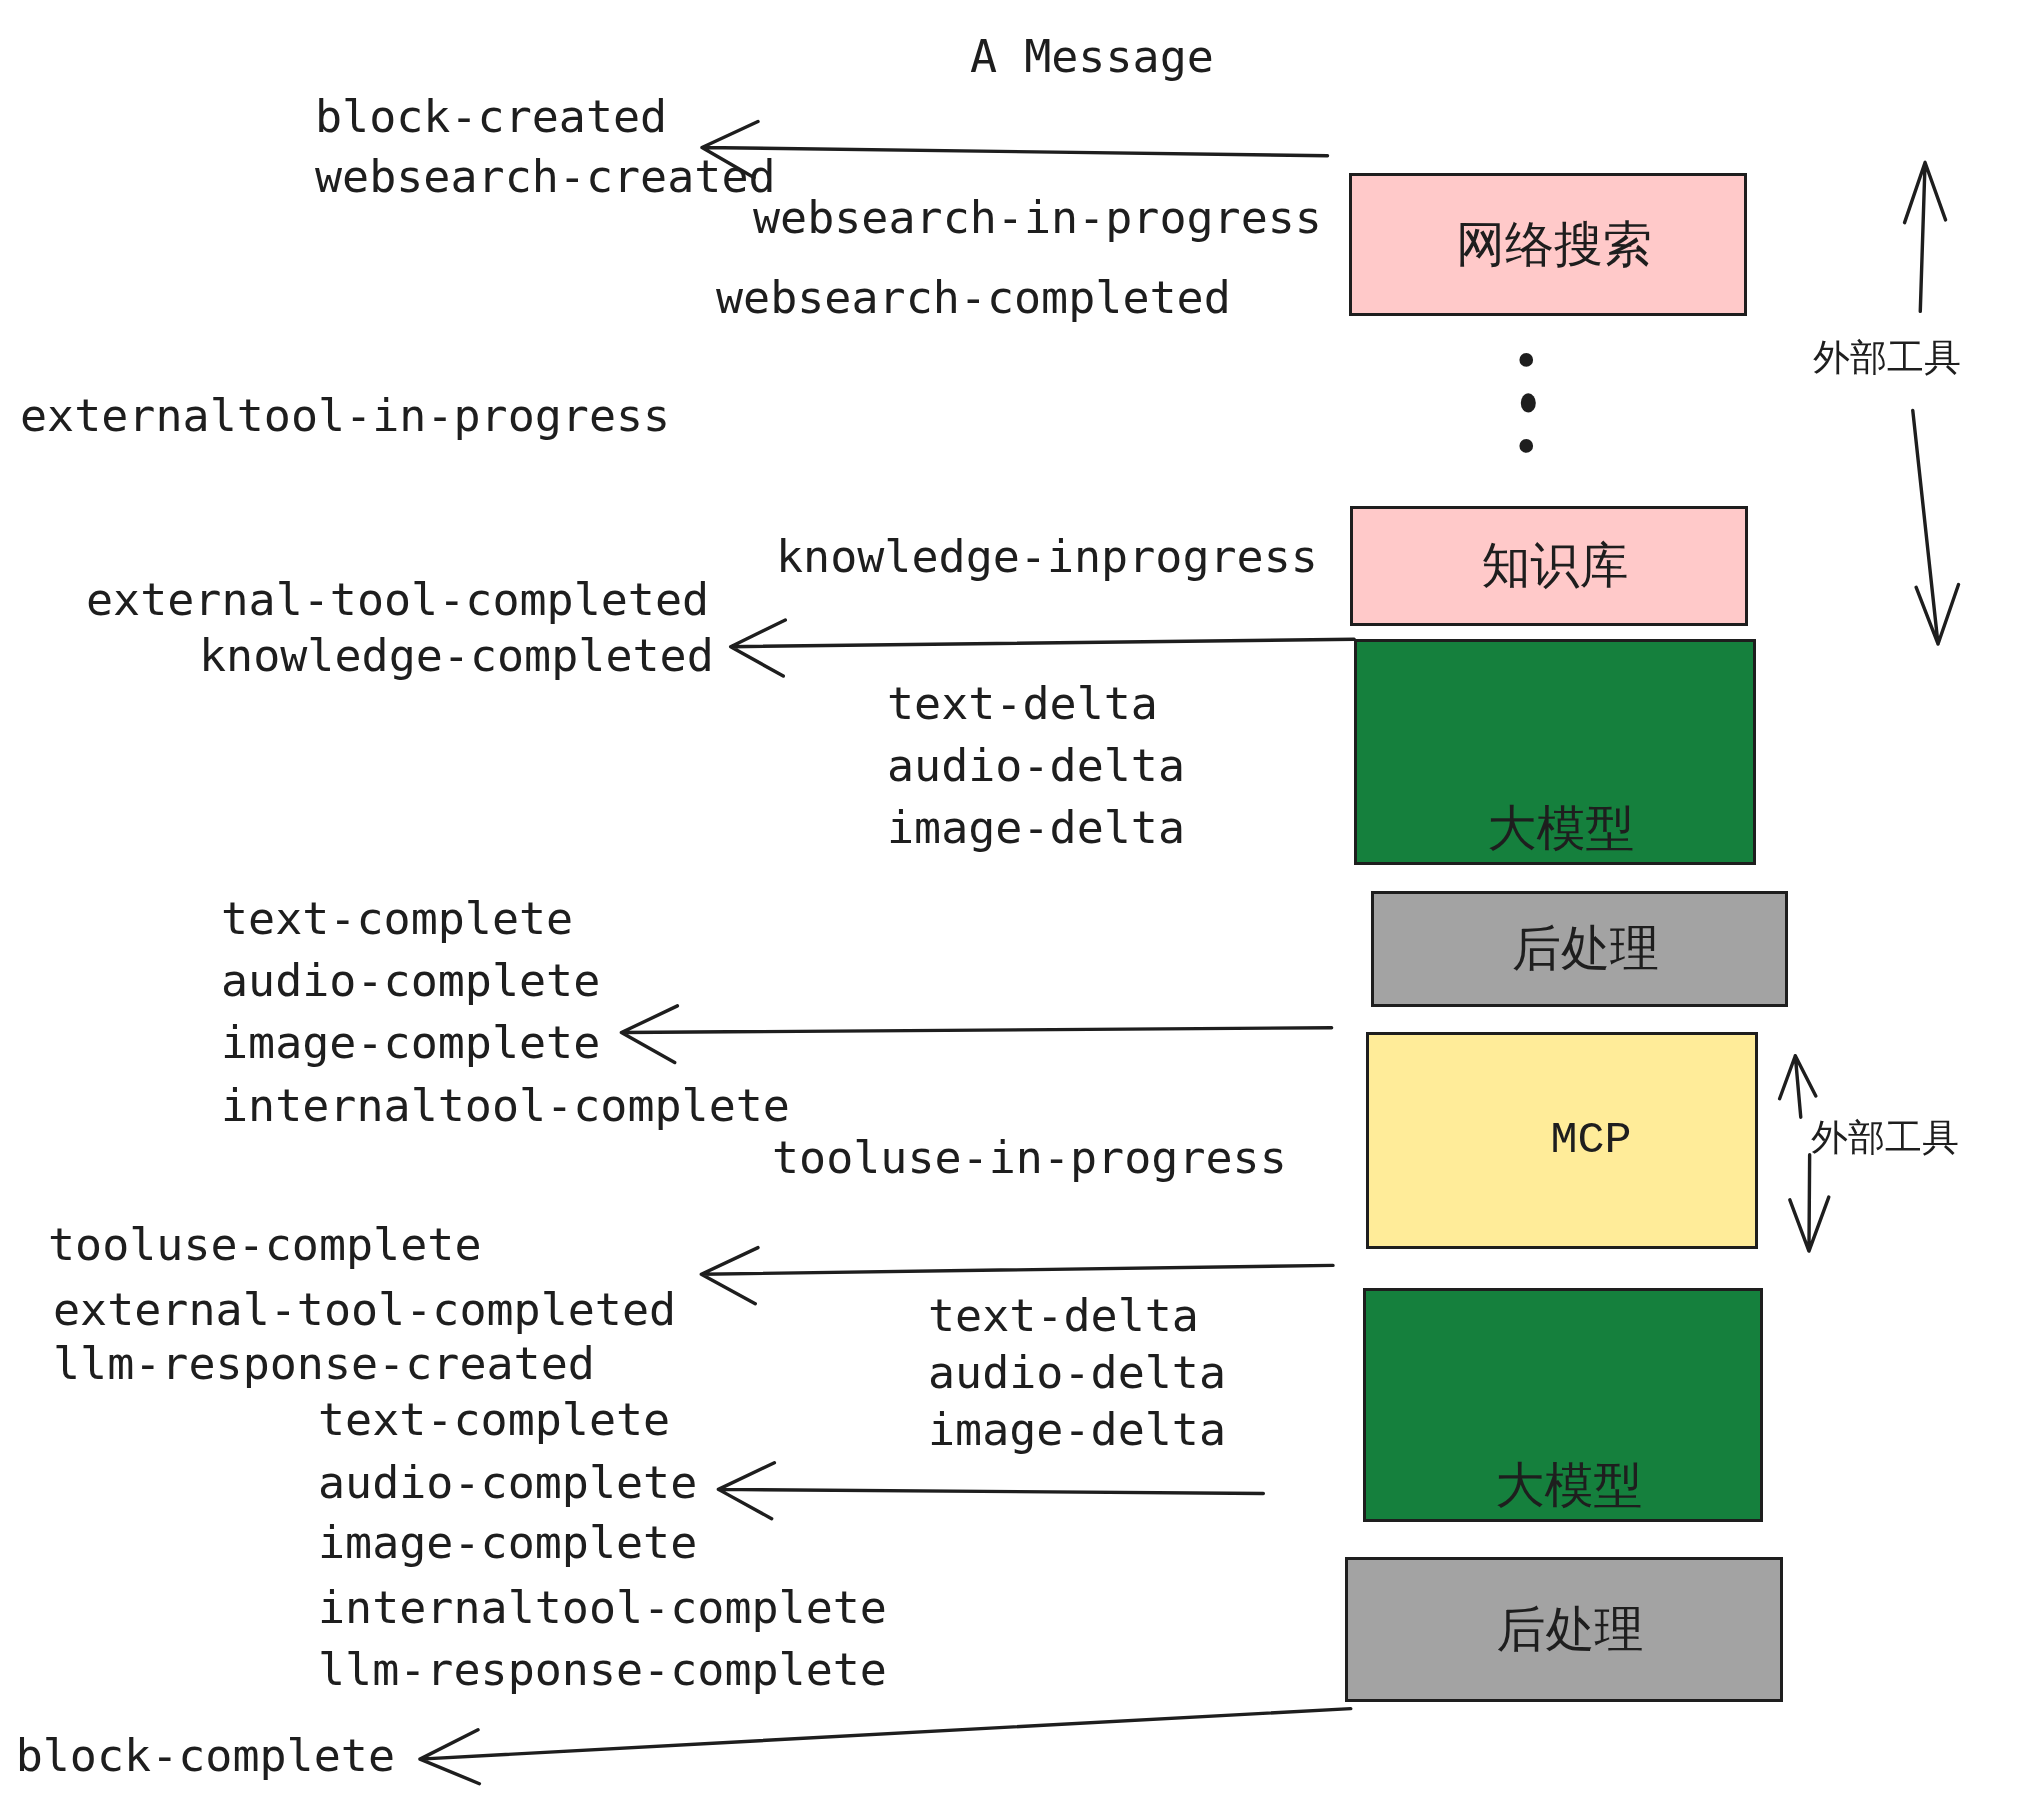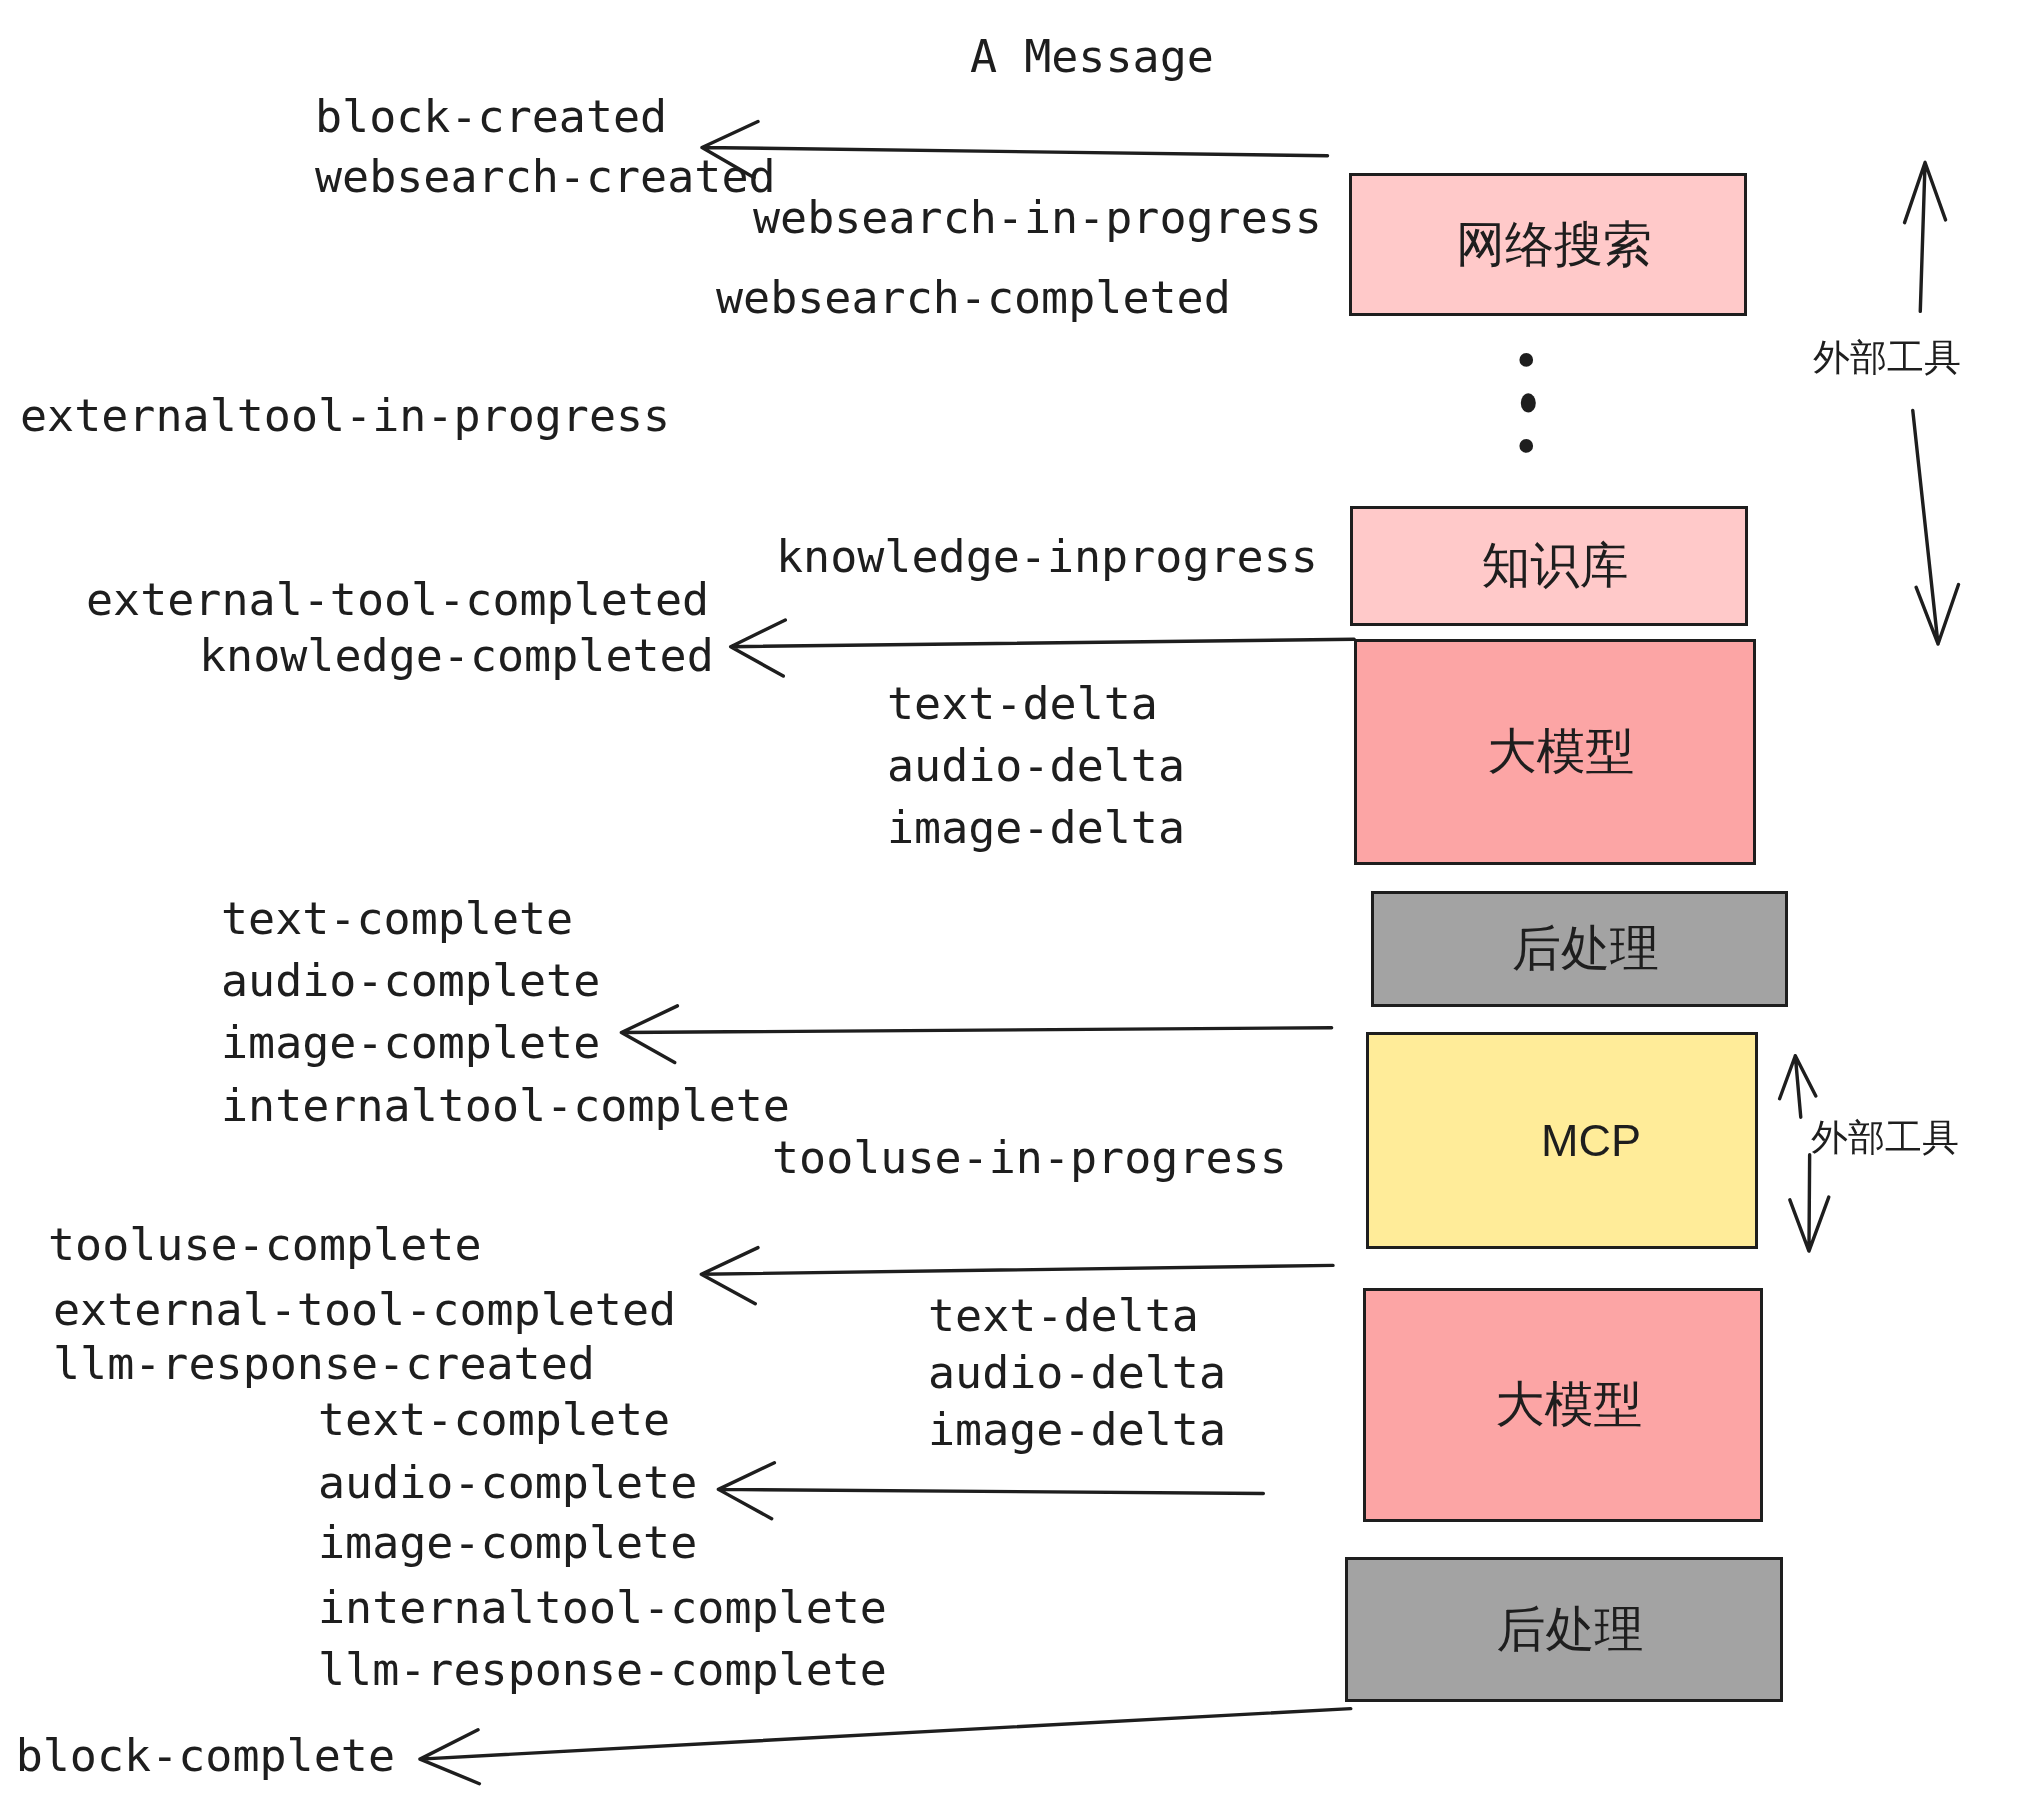--- a/index.html
+++ b/index.html
@@ -37,26 +37,26 @@
     justify-content:center;
     padding-left:12px;
   }
   .box .lbl{
     font-family:"DejaVu Sans", sans-serif;
     font-size:49px;
     color:#1e1e1e;
     white-space:nowrap;
   }
   .box.mcp .lbl{
-    font-family:Liberation Sans, sans-serif;
+    font-family:Liberation Mono, monospace;
     font-size:45px;
     margin-left:46px;
   }
   .pink{background:#ffc9c9;}
-  .green{background:#fca5a5;}
+  .green{background:#15803d;align-items:flex-end;}
   .yellow{background:#ffec99;}
   .white{background:#a3a3a3;}
   .cn{
     position:absolute;
     font-family:Liberation Serif, serif;
     font-size:37px;
     line-height:45px;
     color:#1e1e1e;
     white-space:nowrap;
   }

